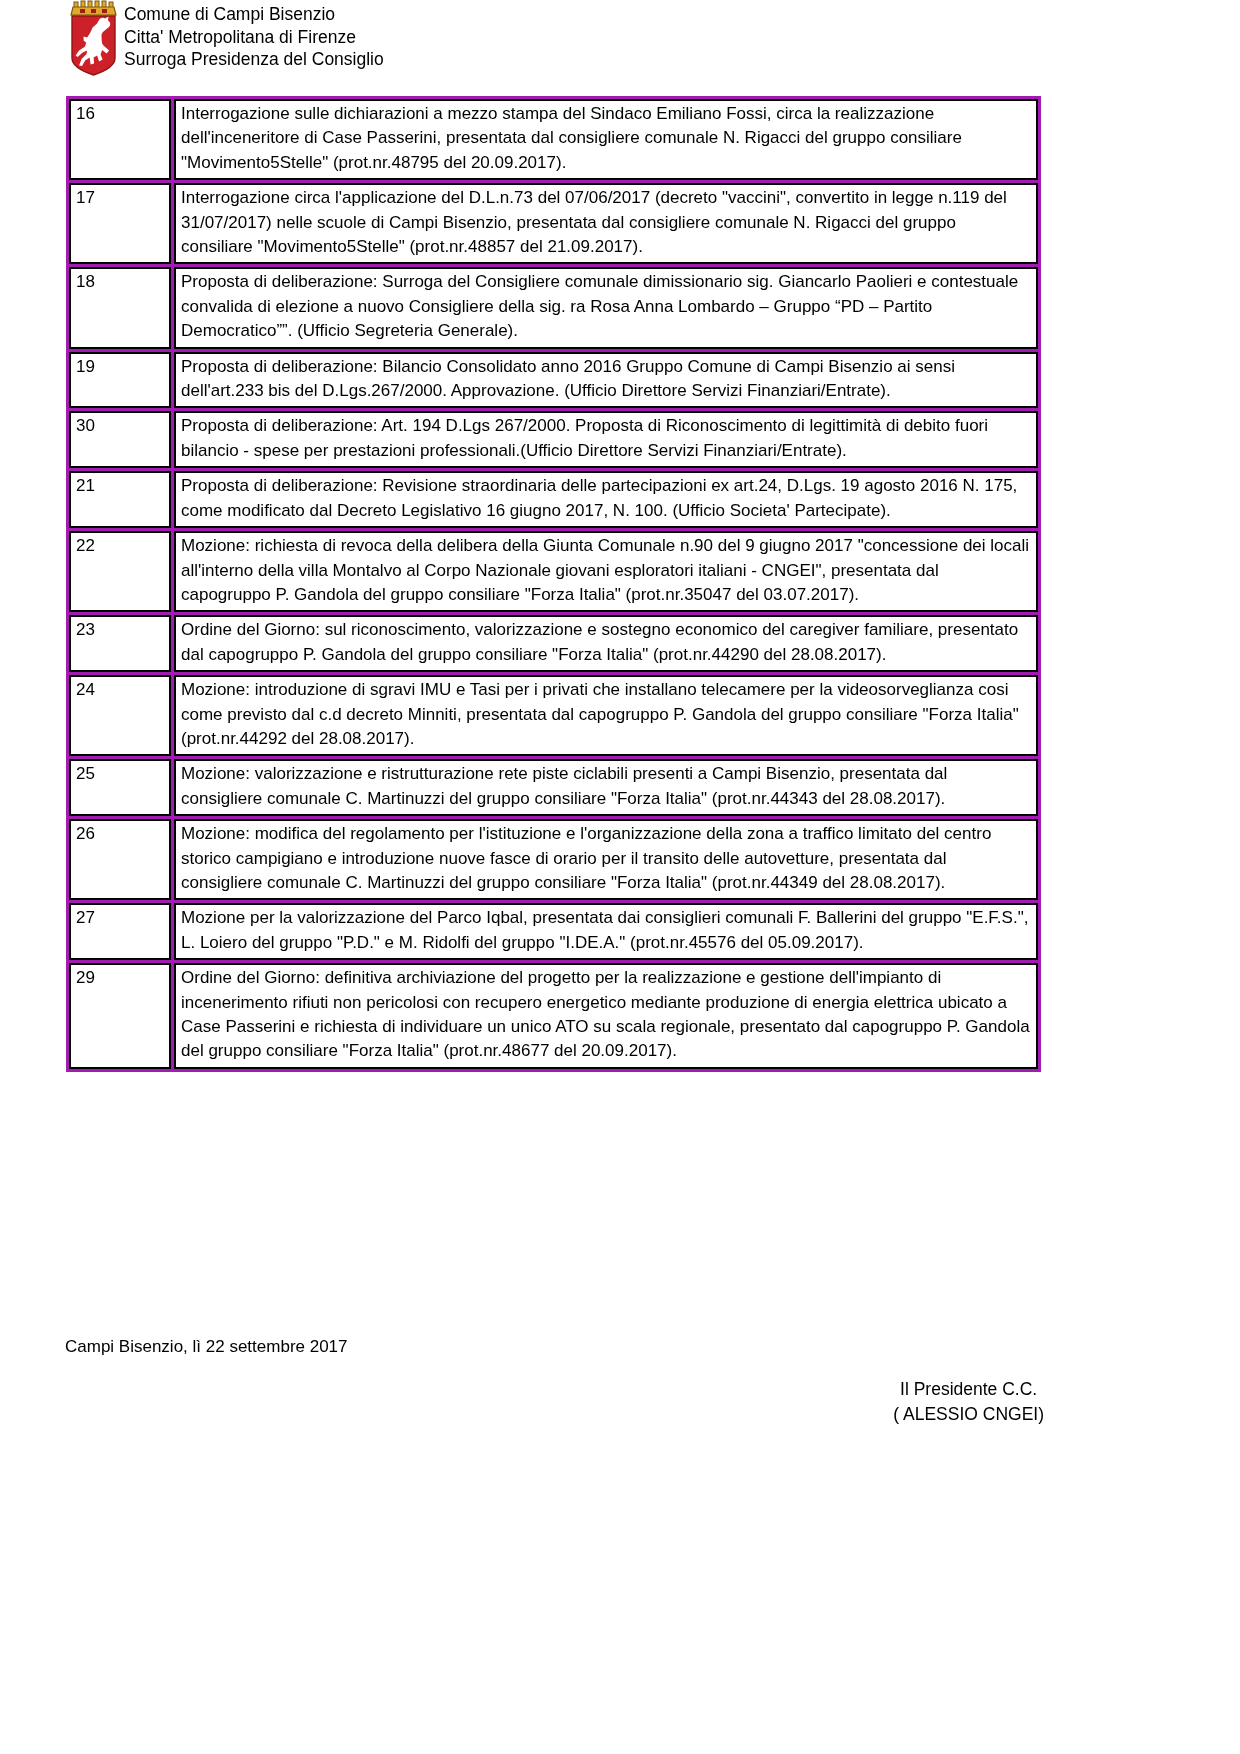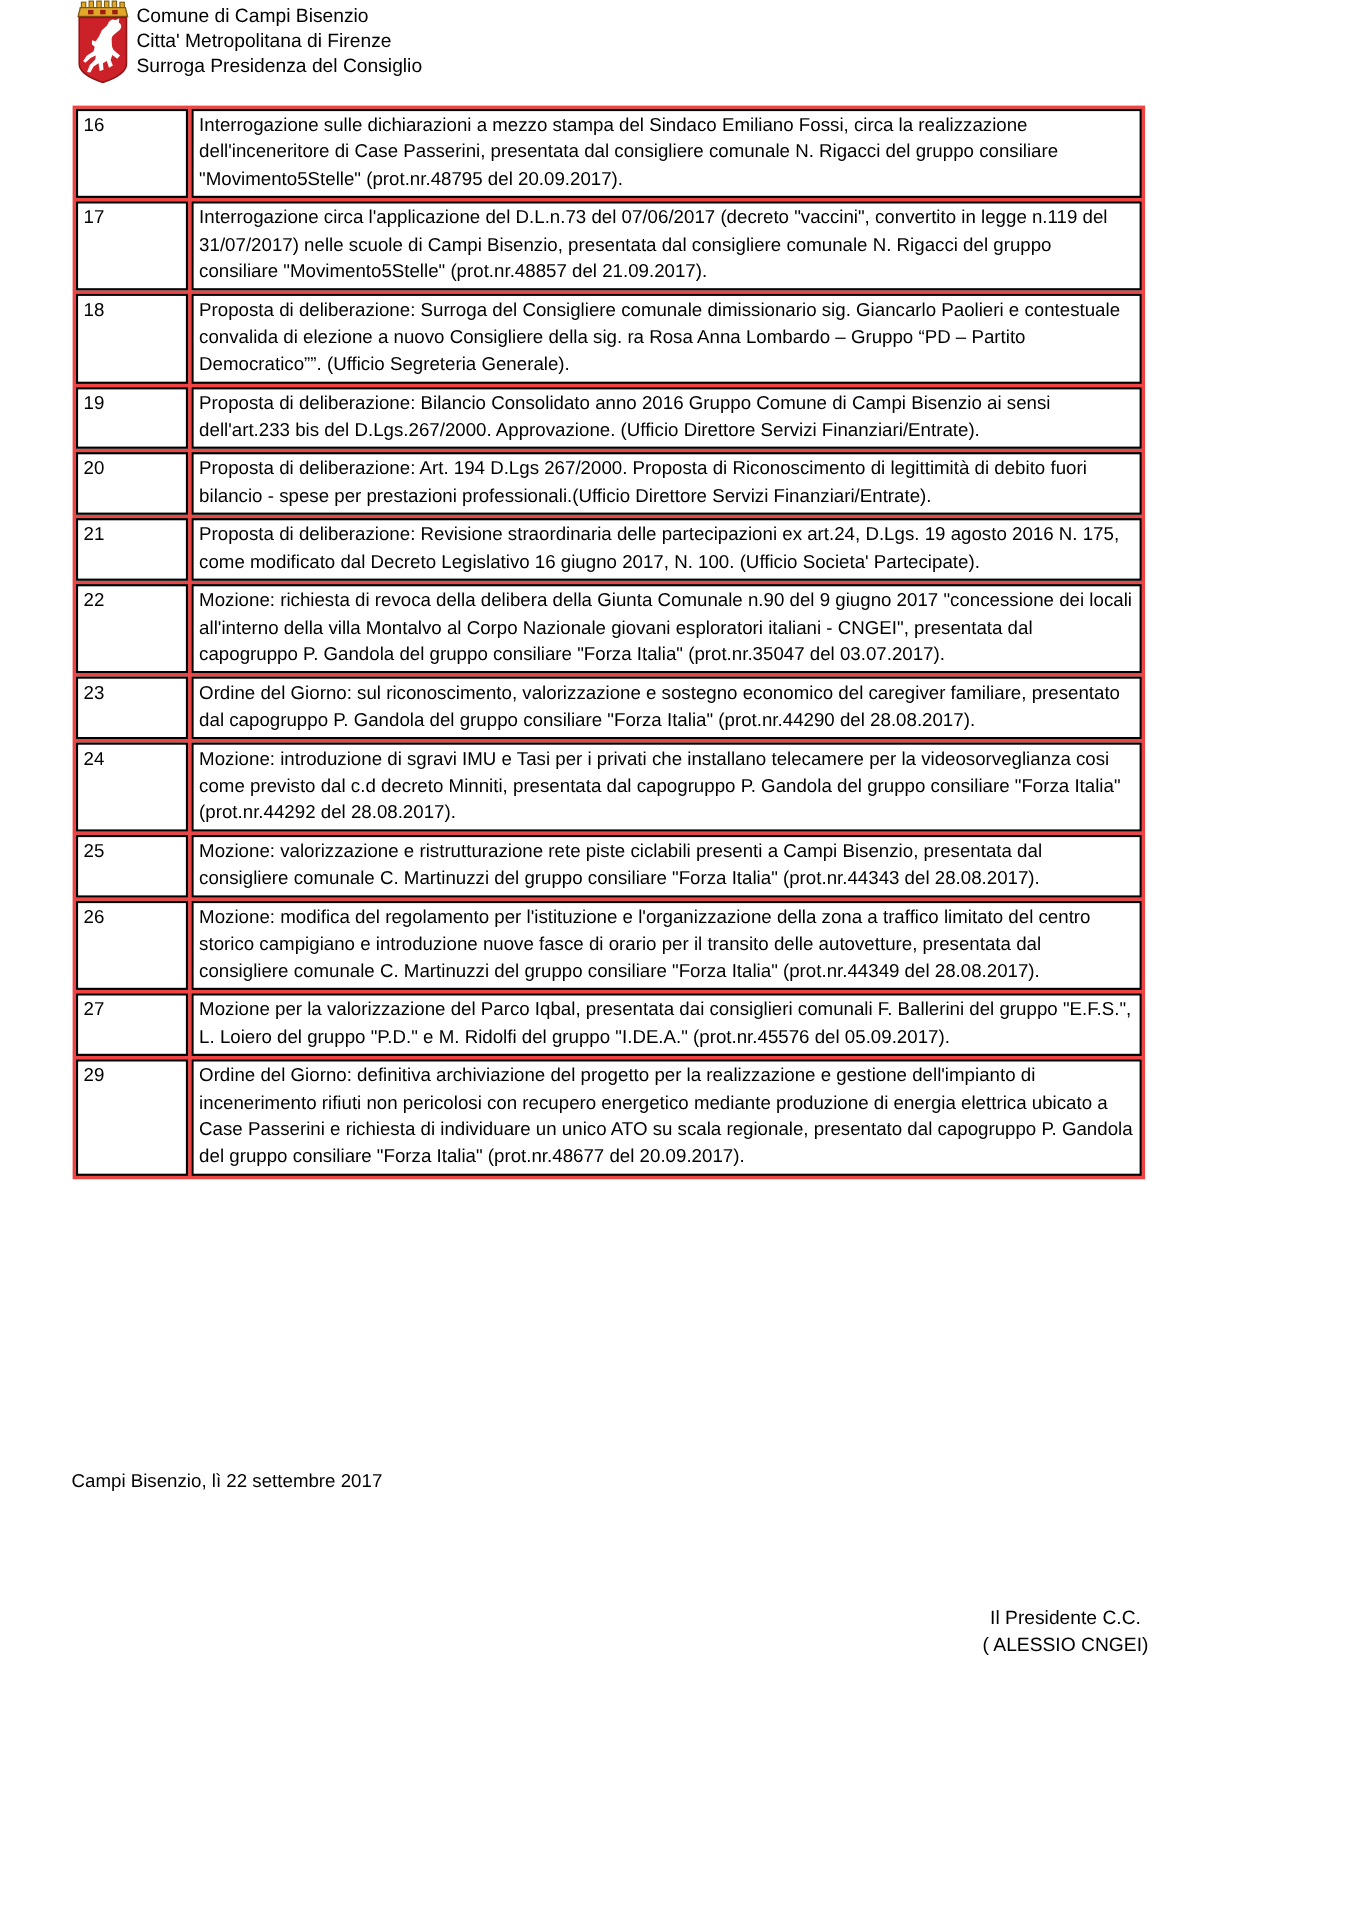--- a/index.html
+++ b/index.html
@@ -14,40 +14,40 @@
   .header {
     position: absolute; top: 0; left: 66px;
     display: flex; align-items: flex-start; 
   }
   .crest { width: 58px; height: 76px; flex: 0 0 auto; }
   .org-lines { padding-top: 3px; font-size: 17.5px; line-height: 22.5px; }
   .agenda-wrap { position: absolute; top: 96px; left: 66px; }
   table.agenda {
     border-collapse: separate;
     border-spacing: 3px;
-    background: #ef4444;           
+    background: #a21caf;           
     width: 975px;
     table-layout: fixed;
   }
   table.agenda td {
     background: #ffffff;
     border: 2px solid #000;
     vertical-align: top;
     padding: 1px 5px 3px 5px;
     font-size: 17px;
     line-height: 24.4px;
     word-wrap: break-word;
   }
   td.num { width: 88px; }
   .place-date {
     position: absolute; left: 65px; top: 1337px;
     font-size: 17px;
   }
   .signature {
-    position: absolute; top: 1458px; right: 196px;
+    position: absolute; top: 1377px; right: 196px;
     text-align: center;
     font-size: 17.5px; line-height: 25px;
   }
 </style>
 </head>
 <body>
 
 <div class="header">
   <svg class="crest" viewBox="0 0 58 76" aria-hidden="true">
 
@@ -90,21 +90,21 @@
       </tr>
       <tr>
         <td class="num">18</td>
         <td>Proposta di deliberazione: Surroga del Consigliere comunale dimissionario sig. Giancarlo Paolieri e contestuale convalida di elezione a nuovo Consigliere della sig. ra Rosa Anna Lombardo – Gruppo “PD – Partito Democratico””. (Ufficio Segreteria Generale).</td>
       </tr>
       <tr>
         <td class="num">19</td>
         <td>Proposta di deliberazione: Bilancio Consolidato anno 2016 Gruppo Comune di Campi Bisenzio ai sensi dell'art.233 bis del D.Lgs.267/2000. Approvazione. (Ufficio Direttore Servizi Finanziari/Entrate).</td>
       </tr>
       <tr>
-        <td class="num">20</td>
+        <td class="num">30</td>
         <td>Proposta di deliberazione: Art. 194 D.Lgs 267/2000. Proposta di Riconoscimento di legittimità di debito fuori bilancio - spese per prestazioni professionali.(Ufficio Direttore Servizi Finanziari/Entrate).</td>
       </tr>
       <tr>
         <td class="num">21</td>
         <td>Proposta di deliberazione: Revisione straordinaria delle partecipazioni ex art.24, D.Lgs. 19 agosto 2016 N. 175, come modificato dal Decreto Legislativo 16 giugno 2017, N. 100. (Ufficio Societa' Partecipate).</td>
       </tr>
       <tr>
         <td class="num">22</td>
         <td>Mozione: richiesta di revoca della delibera della Giunta Comunale n.90 del 9 giugno 2017 "concessione dei locali all'interno della villa Montalvo al Corpo Nazionale giovani esploratori italiani - CNGEI", presentata dal capogruppo P. Gandola del gruppo consiliare "Forza Italia" (prot.nr.35047 del 03.07.2017).</td>
       </tr>

